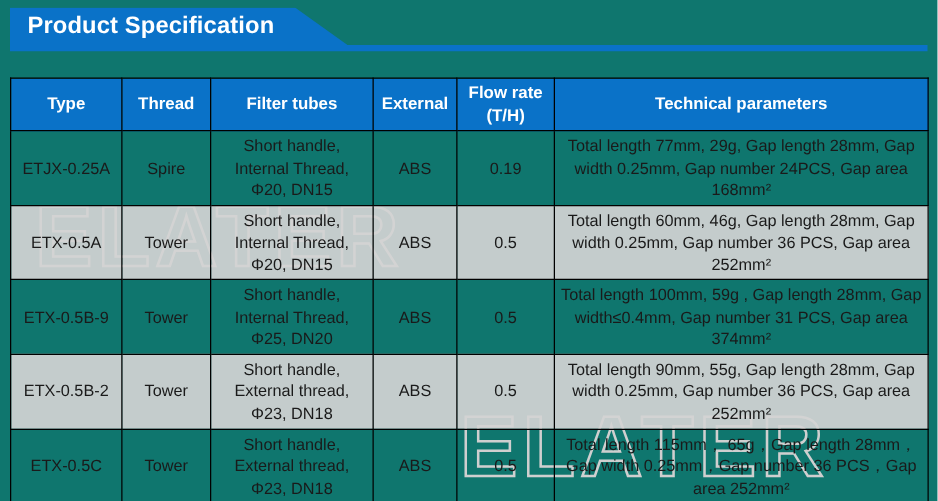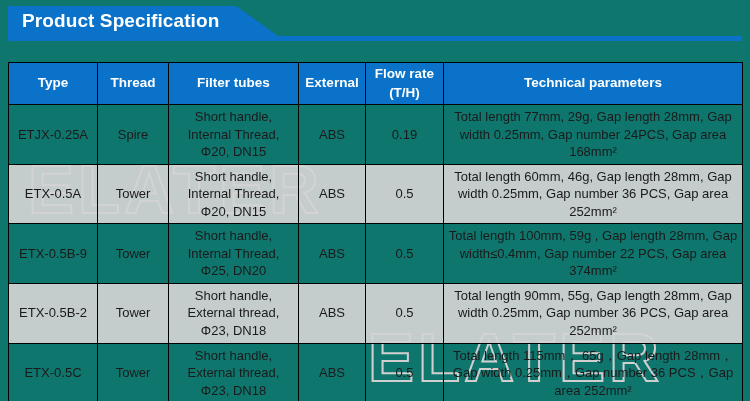--- a/index.html
+++ b/index.html
@@ -189,21 +189,21 @@
             <td class="tech">Total length 60mm, 46g, Gap length 28mm, Gap width 0.25mm, Gap number 36 PCS, Gap area 252mm²</td>
           </tr>
           <tr>
             <td>ETX-0.5B-9</td>
             <td>Tower</td>
             <td class="cell-multiline">Short handle,
 Internal Thread,
 Φ25, DN20</td>
             <td>ABS</td>
             <td>0.5</td>
-            <td class="tech">Total length 100mm, 59g , Gap length 28mm, Gap width≤0.4mm, Gap number 22 PCS, Gap area 374mm²</td>
+            <td class="tech">Total length 100mm, 59g , Gap length 28mm, Gap width≤0.4mm, Gap number 31 PCS, Gap area 374mm²</td>
           </tr>
           <tr class="row-shaded">
             <td>ETX-0.5B-2</td>
             <td>Tower</td>
             <td class="cell-multiline">Short handle,
 External thread,
 Φ23, DN18</td>
             <td>ABS</td>
             <td>0.5</td>
             <td class="tech">Total length 90mm, 55g, Gap length 28mm, Gap width 0.25mm, Gap number 36 PCS, Gap area 252mm²</td>

